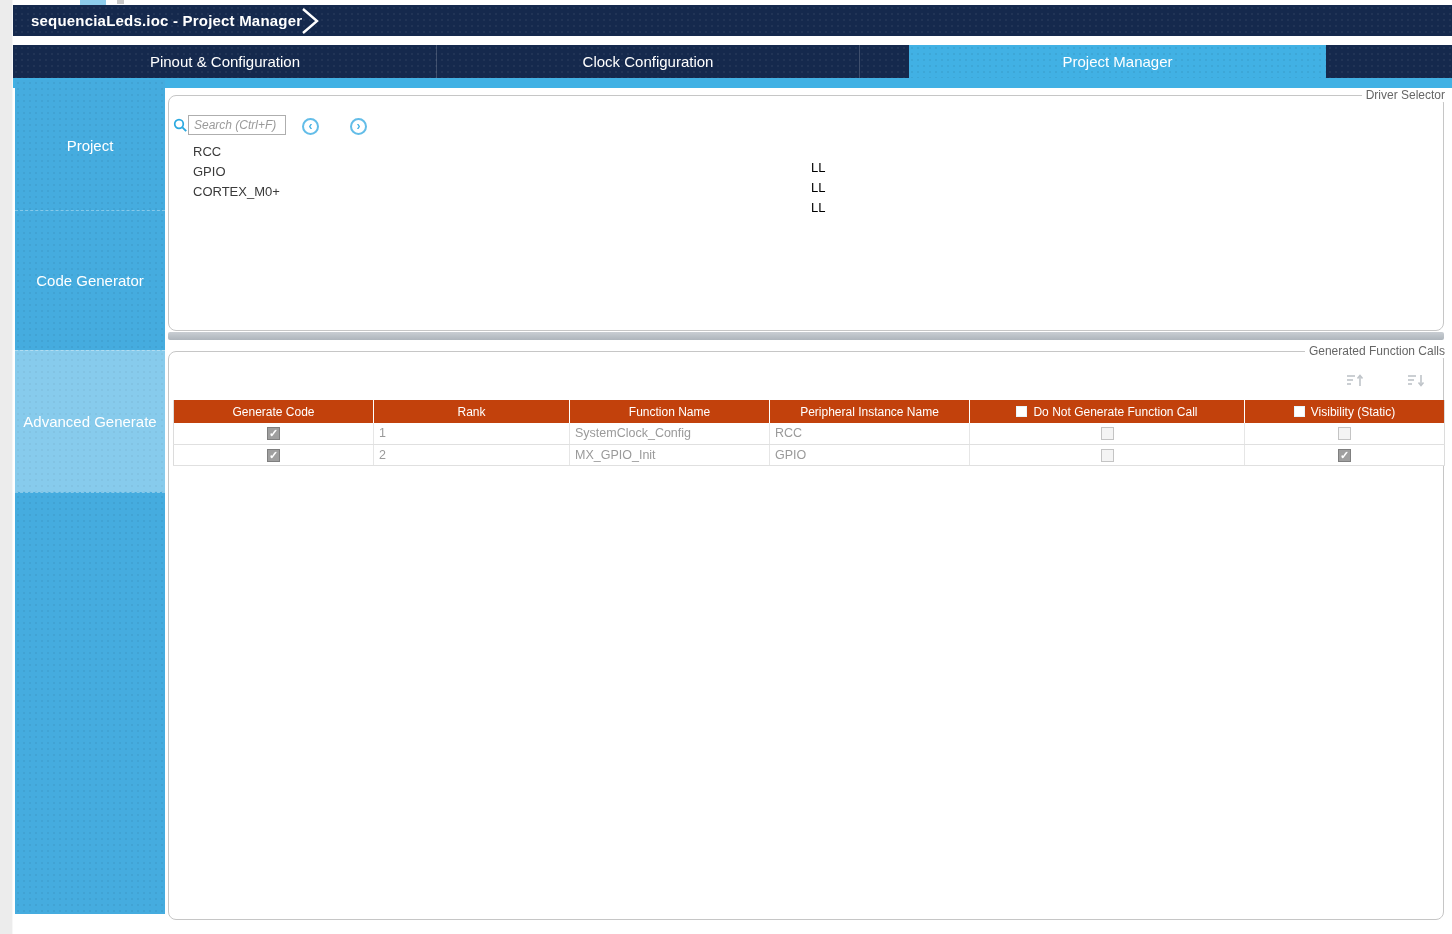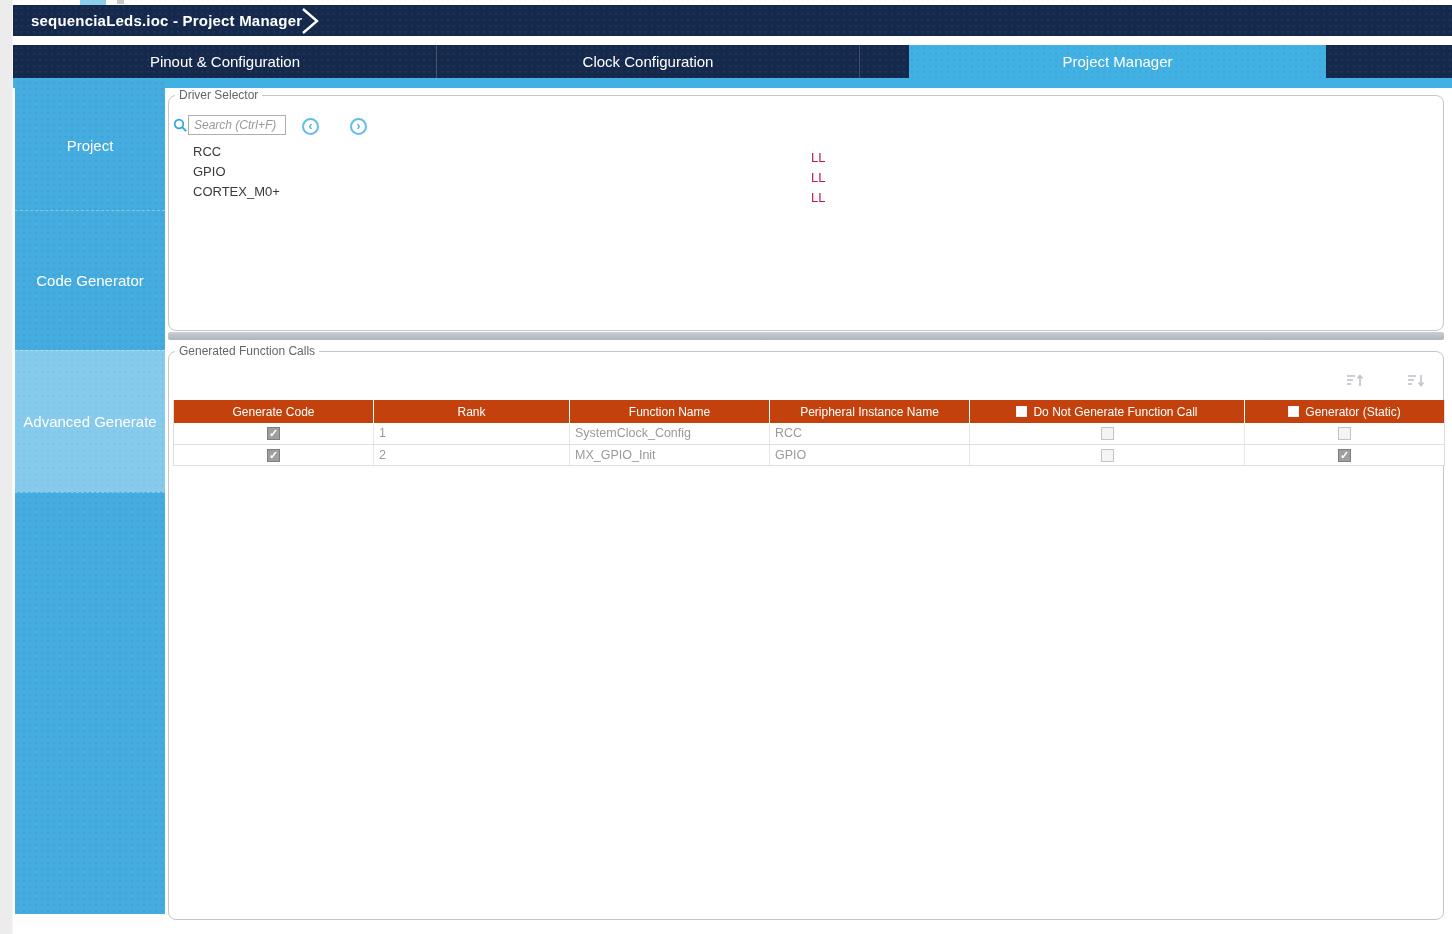--- a/index.html
+++ b/index.html
@@ -36,40 +36,40 @@
   .side-item { color:#ffffff; font-size:15px; display:flex; align-items:center; justify-content:center; text-align:center; }
   .side-item + .side-item { border-top:1px dashed rgba(255,255,255,0.35); }
   .si-1 { height:130px; }
   .si-2 { height:140px; }
   .si-3 { height:142px; }
   .side-item.selected { background:#87cbec; background-image:radial-gradient(circle, rgba(0,0,0,0.04) 1px, transparent 1px); background-size:6px 6px; }
   .side-fill { flex:1; border-top:1px dashed rgba(255,255,255,0.35); }
 
   
   fieldset.panel { position:absolute; border:1px solid #c6c6c6; border-radius:8px; background:#ffffff; }
-  fieldset.panel legend { font-size:12px; color:#666666; margin-left:6px; padding:0 4px; }
+  fieldset.panel legend { font-size:12px; color:#666666; margin-left:6px; padding:0 4px;text-align:right; }
   .driver-panel { left:168px; top:88px; width:1276px; height:243px; }
   .gfc-panel    { left:168px; top:344px; width:1276px; height:576px; }
 
   
   .splitter { position:absolute; left:168px; top:332px; width:1276px; height:8px;
               background:linear-gradient(#c9ced3, #aeb5bc); border-radius:2px; }
 
   
   .search-icon { position:absolute; left:4px; top:16px; }
   .search-input { position:absolute; left:19px; top:13px; width:98px; height:20px; border:1px solid #aeaeae; font-size:12px;
                   padding:2px 5px; color:#444; font-family:"Liberation Sans", sans-serif; outline:none; }
   .search-input::placeholder { color:#9a9a9a; font-style:italic; }
   .circle-btn { position:absolute; top:16px; width:17px; height:17px; border:2px solid #63bde8; border-radius:50%;
                 color:#46b2e4; font-size:12px; font-weight:bold; line-height:13px; text-align:center; cursor:pointer; }
   .circle-left  { left:133px; }
   .circle-right { left:181px; }
   .driver-row { position:absolute; left:0; width:1274px; height:20px; font-size:13px; color:#3a3a3a; }
   .driver-row .p-name { position:absolute; left:24px; top:2px; }
-  .driver-row .p-driver { position:absolute; left:642px; top:8px; color:#be185d; }
+  .driver-row .p-driver { position:absolute; left:642px; top:18px; color:#000000; }
   .dr-0 { top:40px; } .dr-1 { top:60px; } .dr-2 { top:80px; }
 
   
   .sort-icons { position:absolute; right:18px; top:16px; display:flex; gap:44px; }
   .sort-icons svg { cursor:pointer; }
 
   
   table.gfc { position:absolute; left:4px; top:42px; width:1271px; border-collapse:collapse; table-layout:fixed;
               border-left:1px solid #dcdcdc; border-right:1px solid #dcdcdc; }
   table.gfc th { background:#c2410c; color:#ffffff; font-weight:normal; font-size:12px; height:23px; text-align:center;
@@ -188,21 +188,21 @@
           <th>Peripheral Instance Name</th>
           <th>
             <span class="hwrap">
               <span class="cb header-cb"></span>
               <span>Do Not Generate Function Call</span>
             </span>
           </th>
           <th>
             <span class="hwrap">
               <span class="cb header-cb"></span>
-              <span>Generator (Static)</span>
+              <span>Visibility (Static)</span>
             </span>
           </th>
         </tr>
       </thead>
       <tbody>
         <tr>
           <td class="center"><span class="cb checked"></span></td>
           <td>1</td>
           <td>SystemClock_Config</td>
           <td>RCC</td>

